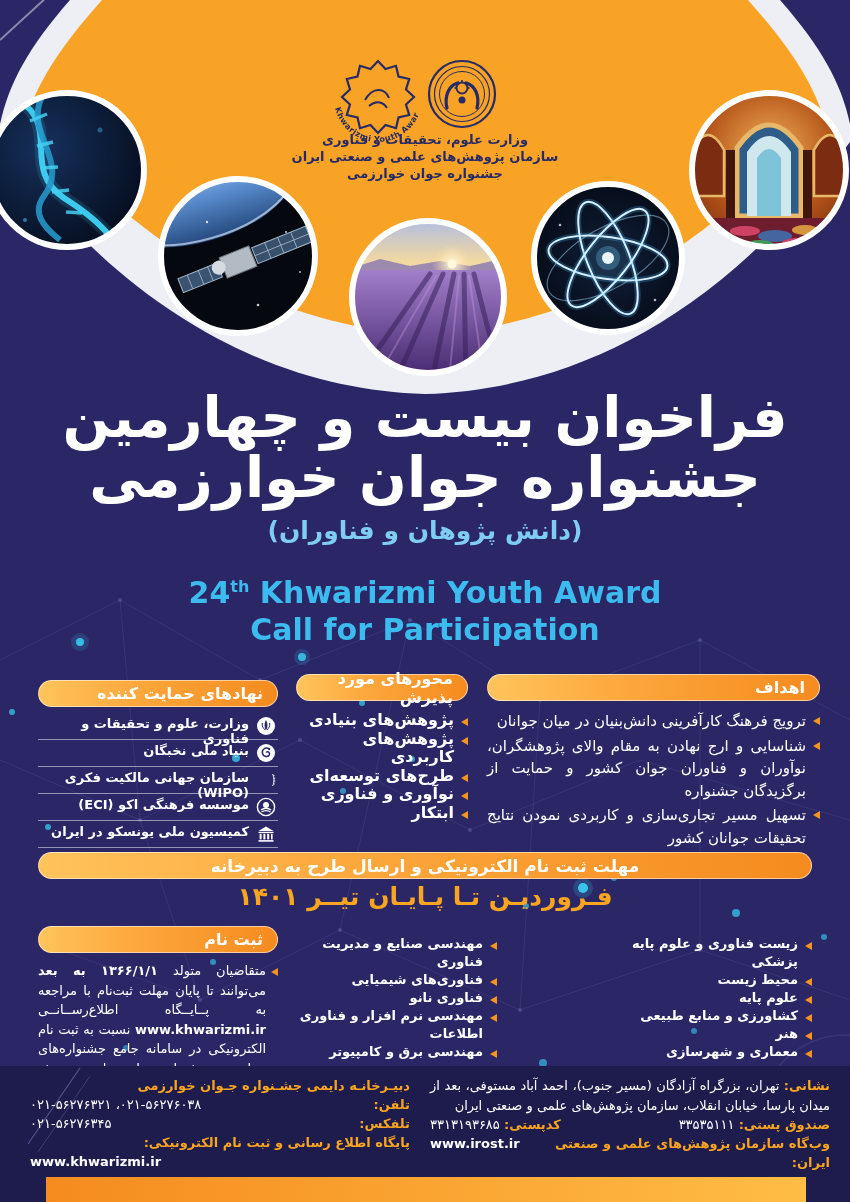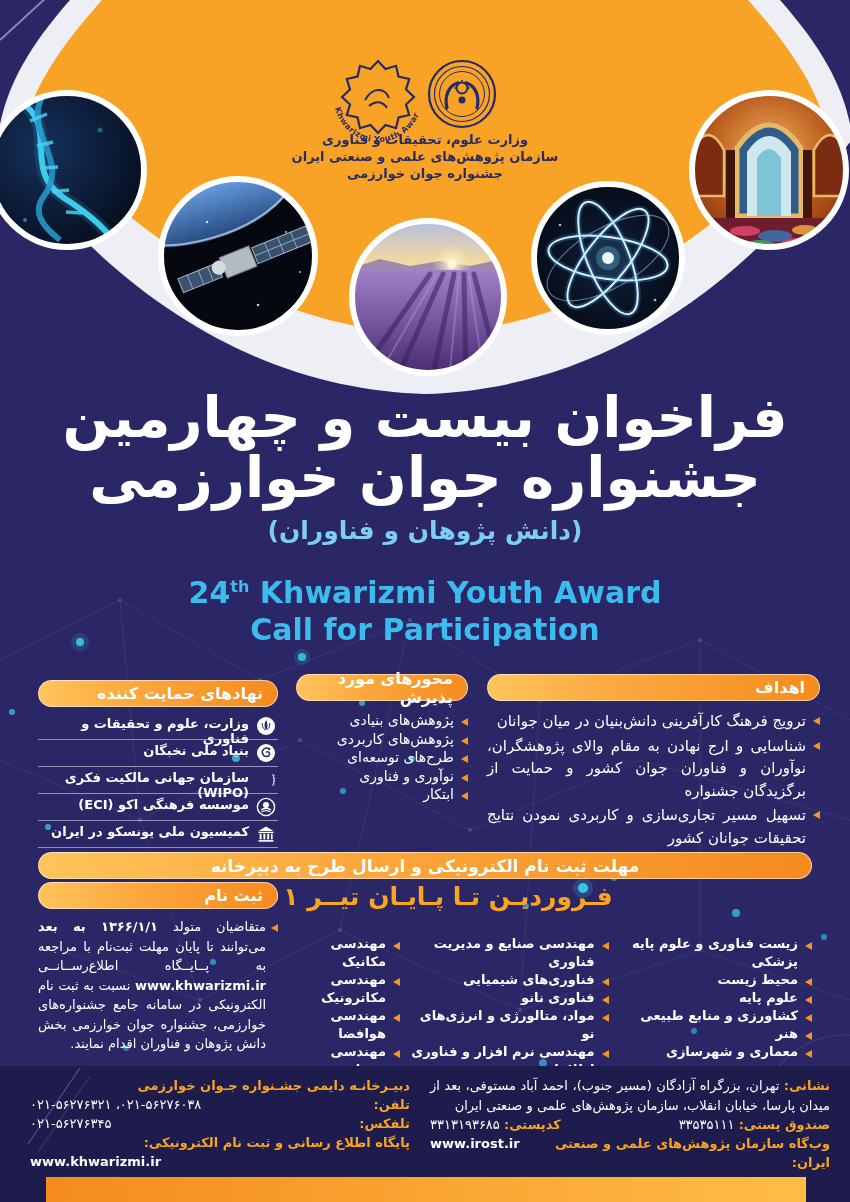--- a/index.html
+++ b/index.html
@@ -25,21 +25,21 @@
   .pill.center{justify-content:center;}
   
   ul{margin:0;padding:0;list-style:none;}
   .arrow-li{position:relative;padding-right:14px;color:#fff;}
   .arrow-li::before{content:"";position:absolute;right:0;top:7px;width:0;height:0;
         border-top:4px solid transparent;border-bottom:4px solid transparent;border-right:7px solid #f7941d;}
   .sec{direction:rtl;text-align:right;}
   .goals-list{margin-top:9px;}
   .goals-list .arrow-li{font-size:15px;line-height:22.5px;text-align:justify;margin-bottom:2px;}
   .topics-list{margin-top:10px;}
-  .topics-list .arrow-li{font-size:14px;line-height:18.5px;font-weight:normal;text-align:right;}
+  .topics-list .arrow-li{font-size:16px;line-height:18.5px;font-weight:bold;text-align:right;}
   .sup-list{margin-top:6px;}
   .sup-list li{display:flex;align-items:flex-start;gap:7px;padding:3px 2px 3px 0;
         border-bottom:1px solid rgba(255,255,255,.5);color:#fff;font-size:13px;font-weight:bold;height:20px;}
   .sup-icon{width:20px;height:20px;flex:0 0 20px;}
   
   .deadline-pill{top:852px;left:38px;width:774px;font-size:17px;}
   .deadline-date{top:882px;left:0;width:850px;text-align:center;color:#f9a51f;
         font-size:25px;font-weight:bold;}
   
   .fields-cols{display:flex;justify-content:space-between;margin-top:9px;}
@@ -401,48 +401,41 @@
     <ul class="goals-list">
       <li class="arrow-li">ترویج فرهنگ کارآفرینی دانش‌بنیان در میان جوانان</li>
       <li class="arrow-li">شناسایی و ارج نهادن به مقام والای پژوهشگران، نوآوران و فناوران جوان کشور و حمایت از برگزیدگان جشنواره</li>
       <li class="arrow-li">تسهیل مسیر تجاری‌سازی و کاربردی نمودن نتایج تحقیقات جوانان کشور</li>
     </ul>
   </div>
 
   <div class="abs pill center deadline-pill" dir="rtl">مهلت ثبت نام الکترونیکی و ارسال طرح به دبیرخانه</div>
   <div class="abs deadline-date" dir="rtl">فـروردیـن تـا پـایـان تیــر ۱۴۰۱</div>
 
-  <div class="abs sec" style="top:882px;left:38px;width:240px;">
+  <div class="abs sec" style="top:926px;left:38px;width:240px;">
     <div class="pill">ثبت نام</div>
     <div class="reg-par arrow-li" style="padding-right:12px;"><span>متقاضیان متولد </span><b><span class="ltr">۱۳۶۶/۱/۱</span><span> به بعد</span></b><span> می‌توانند تا پایان مهلت ثبت‌نام با مراجعه به پــایــگاه اطلاع‌رســانــی </span><span class="ltr" style="font-weight:bold">www.khwarizmi.ir</span><span> نسبت به ثبت نام الکترونیکی در سامانه جامع جشنواره‌های خوارزمی، جشنواره جوان خوارزمی بخش دانش پژوهان و فناوران اقدام نمایند.</span></div>
   </div>
 
   <div class="abs sec" style="top:926px;left:292px;width:520px;">
     <div class="fields-cols">
       <ul class="fcol1">
         <li class="arrow-li">زیست فناوری و علوم پایه پزشکی</li>
         <li class="arrow-li">محیط زیست</li>
         <li class="arrow-li">علوم پایه</li>
         <li class="arrow-li">کشاورزی و منابع طبیعی</li>
         <li class="arrow-li">هنر</li>
         <li class="arrow-li">معماری و شهرسازی</li>
       </ul>
       <ul class="fcol2">
         <li class="arrow-li">مهندسی صنایع و مدیریت فناوری</li>
         <li class="arrow-li">فناوری‌های شیمیایی</li>
         <li class="arrow-li">فناوری نانو</li>
-        <li class="arrow-li">مواد، متالورژی و انرژی‌های نو</li>
         <li class="arrow-li">مهندسی نرم افزار و فناوری اطلاعات</li>
         <li class="arrow-li">مهندسی برق و کامپیوتر</li>
-      </ul>
-      <ul class="fcol3">
-        <li class="arrow-li">مهندسی مکانیک</li>
-        <li class="arrow-li">مهندسی مکاترونیک</li>
-        <li class="arrow-li">مهندسی هوافضا</li>
-        <li class="arrow-li">مهندسی عمران</li>
       </ul>
     </div>
   </div>
 
   <div class="abs footer-band"></div>
   <svg class="abs" style="left:0;top:1066px" width="120" height="100" viewBox="0 0 120 100">
     <line x1="28" y1="78" x2="80" y2="2" stroke="#9fa6ee" stroke-width="1.2" opacity="0.4"></line>
     <line x1="38" y1="86" x2="90" y2="10" stroke="#9fa6ee" stroke-width="1" opacity="0.25"></line>
   </svg>
 

